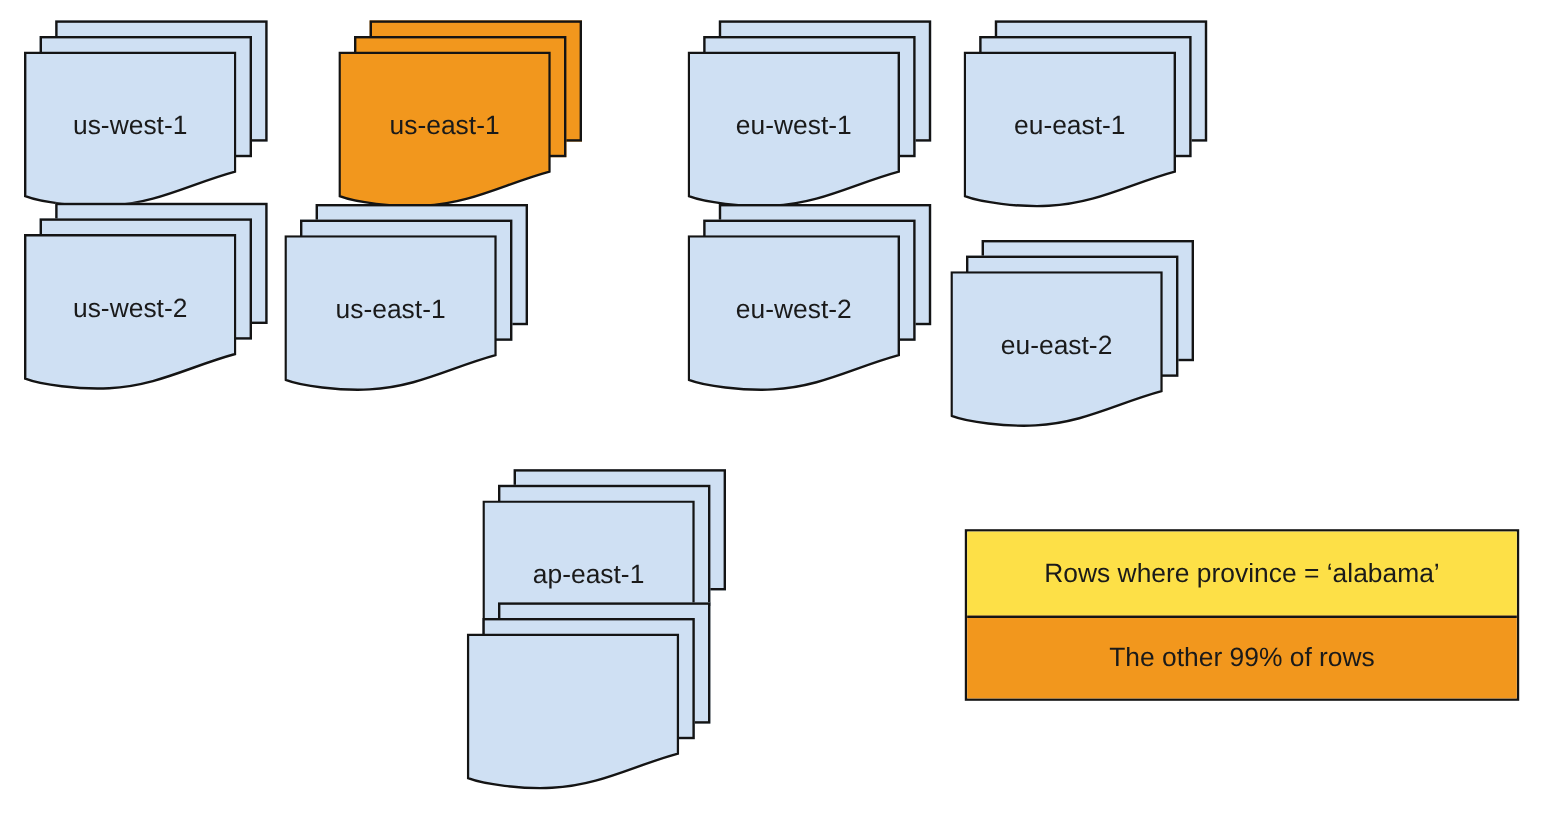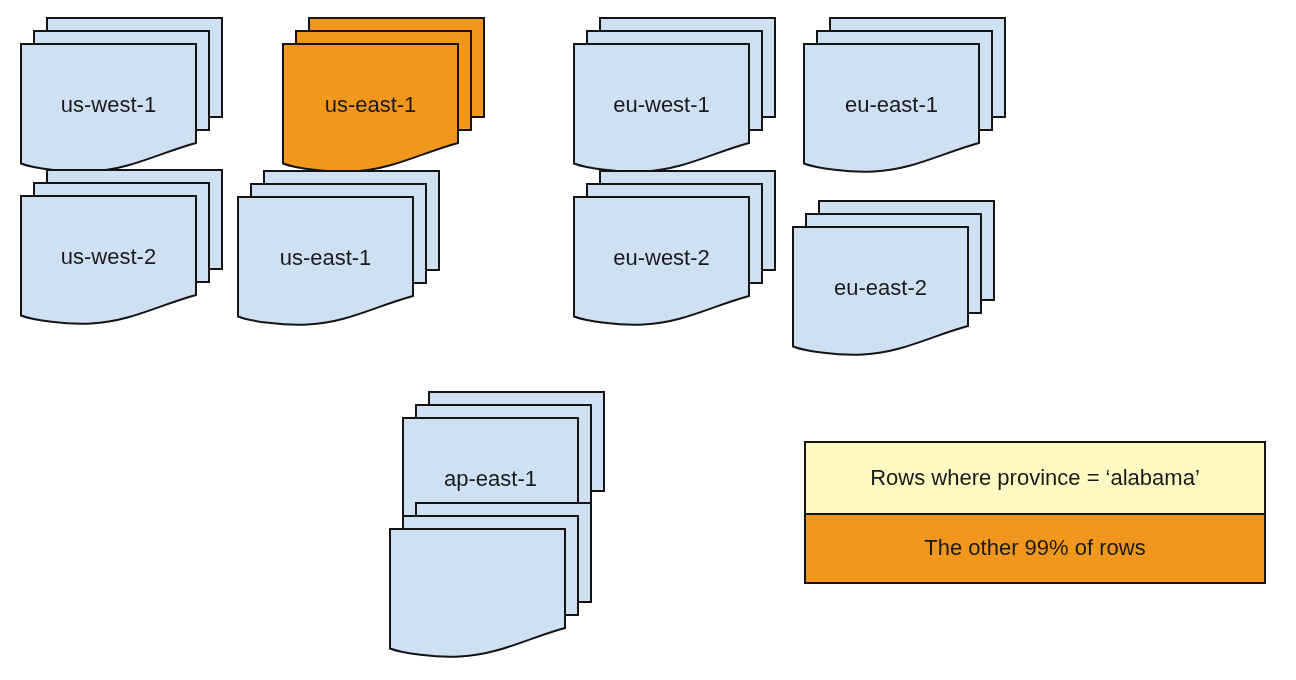--- a/index.html
+++ b/index.html
@@ -135,19 +135,19 @@
 
 <div class="stack p-ape2">
   <div class="page back2"></div>
   <div class="page back1"></div>
   <svg class="front" width="177" height="131" viewBox="0 0 177 131">
     <path d="M1,1 L176,1 L176,100 C139,110 111,126.5 71,128.5 C46,129.8 14,125.5 1,120.5 Z"></path>
   </svg>
 </div>
 
 <div class="legend">
-  <div class="legend-row" style="background: #fef9c3;">
+  <div class="legend-row" style="background: #fde047;">
     <span>Rows where province = ‘alabama’</span>
   </div>
   <div class="legend-row" style="background: rgb(242, 151, 29);">
     <span>The other 99% of rows</span>
   </div>
 </div>
 
 </body></html>

